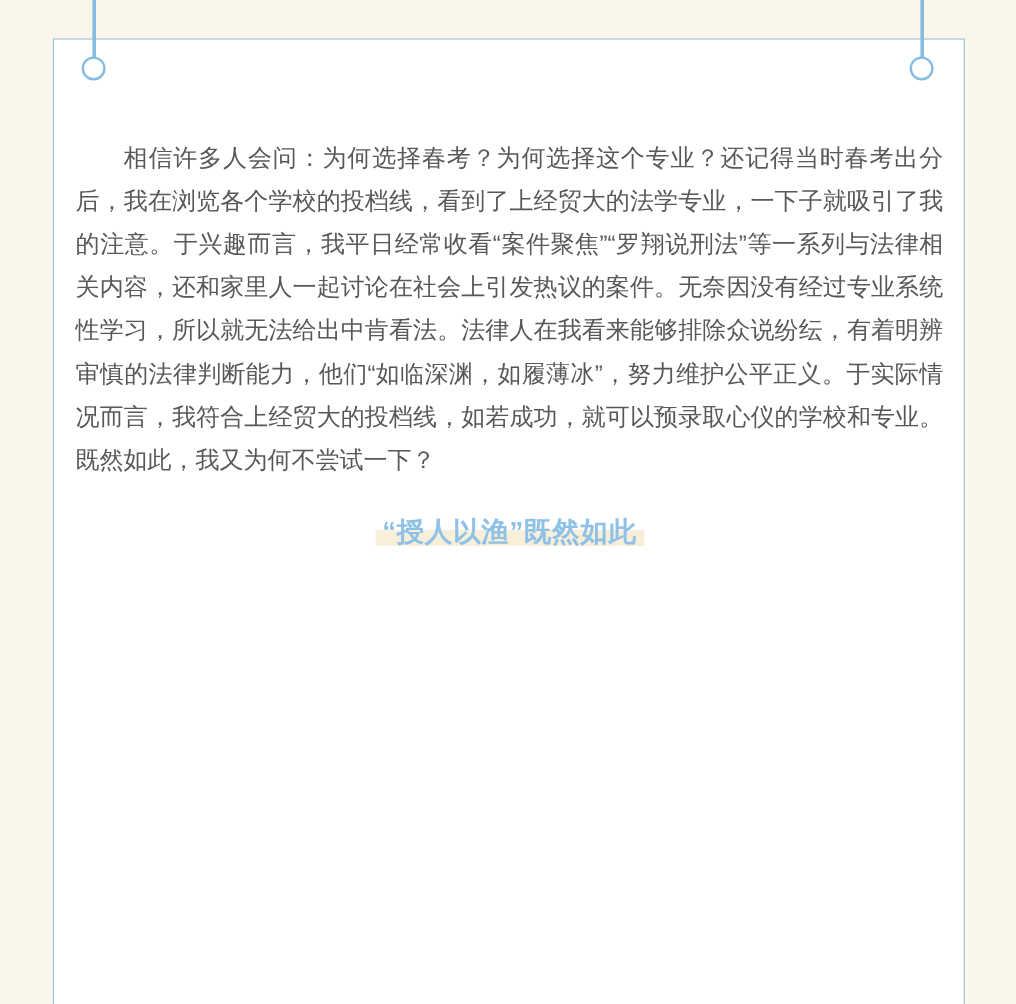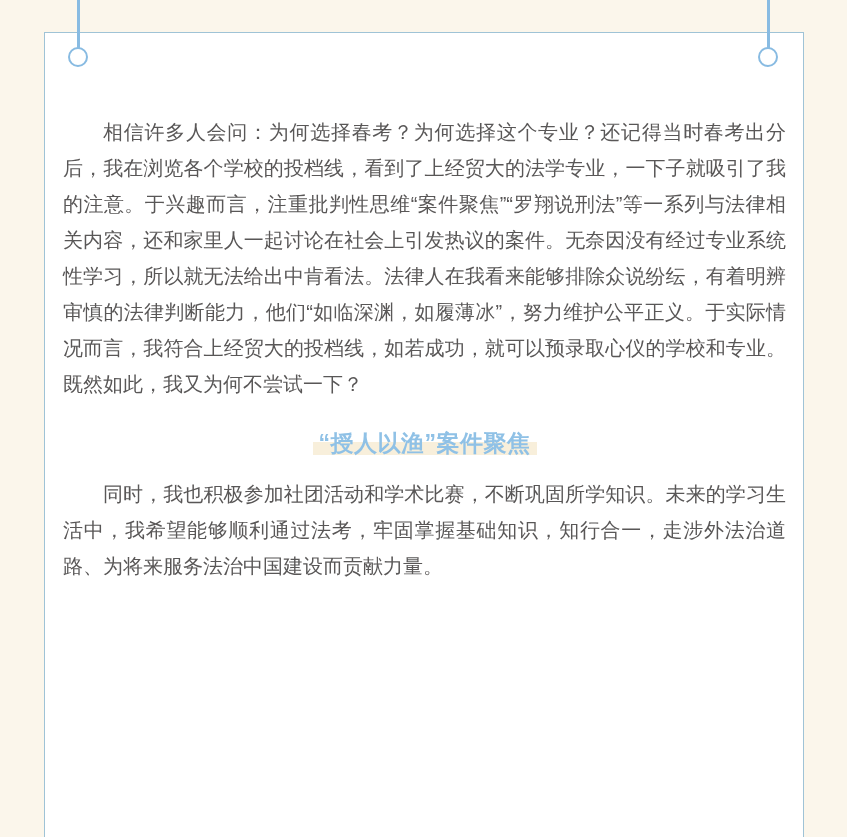--- a/index.html
+++ b/index.html
@@ -102,23 +102,22 @@
   </div>
 
   <div class="pin pin-right">
     <div class="pin-line"></div>
     <div class="pin-circle"></div>
   </div>
 
   <div class="card">
 
     <div class="section section-1">
-      <p class="body-paragraph">相信许多人会问：为何选择春考？为何选择这个专业？还记得当时春考出分后，我在浏览各个学校的投档线，看到了上经贸大的法学专业，一下子就吸引了我的注意。于兴趣而言，注重批判性思维“案件聚焦”“罗翔说刑法”等一系列与法律相关内容，还和家里人一起讨论在社会上引发热议的案件。无奈因没有经过专业系统性学习，所以就无法给出中肯看法。法律人在我看来能够排除众说纷纭，有着明辨审慎的法律判断能力，他们“如临深渊，如履薄冰”，努力维护公平正义。于实际情况而言，我符合上经贸大的投档线，如若成功，就可以预录取心仪的学校和专业。既然如此，我又为何不尝试一下？</p>
+      <p class="body-paragraph">相信许多人会问：为何选择春考？为何选择这个专业？还记得当时春考出分后，我在浏览各个学校的投档线，看到了上经贸大的法学专业，一下子就吸引了我的注意。于兴趣而言，我平日经常收看“案件聚焦”“罗翔说刑法”等一系列与法律相关内容，还和家里人一起讨论在社会上引发热议的案件。无奈因没有经过专业系统性学习，所以就无法给出中肯看法。法律人在我看来能够排除众说纷纭，有着明辨审慎的法律判断能力，他们“如临深渊，如履薄冰”，努力维护公平正义。于实际情况而言，我符合上经贸大的投档线，如若成功，就可以预录取心仪的学校和专业。既然如此，我又为何不尝试一下？</p>
     </div>
 
     <div class="section section-2">
-      <h2 class="section-heading"><span class="hl">“授人以渔”案件聚焦</span></h2>
-      <p class="body-paragraph">同时，我也积极参加社团活动和学术比赛，不断巩固所学知识。未来的学习生活中，我希望能够顺利通过法考，牢固掌握基础知识，知行合一，走涉外法治道路、为将来服务法治中国建设而贡献力量。</p>
+      <h2 class="section-heading"><span class="hl">“授人以渔”既然如此</span></h2>
     </div>
 
   </div>
 
 </div>
 
 </body></html>

